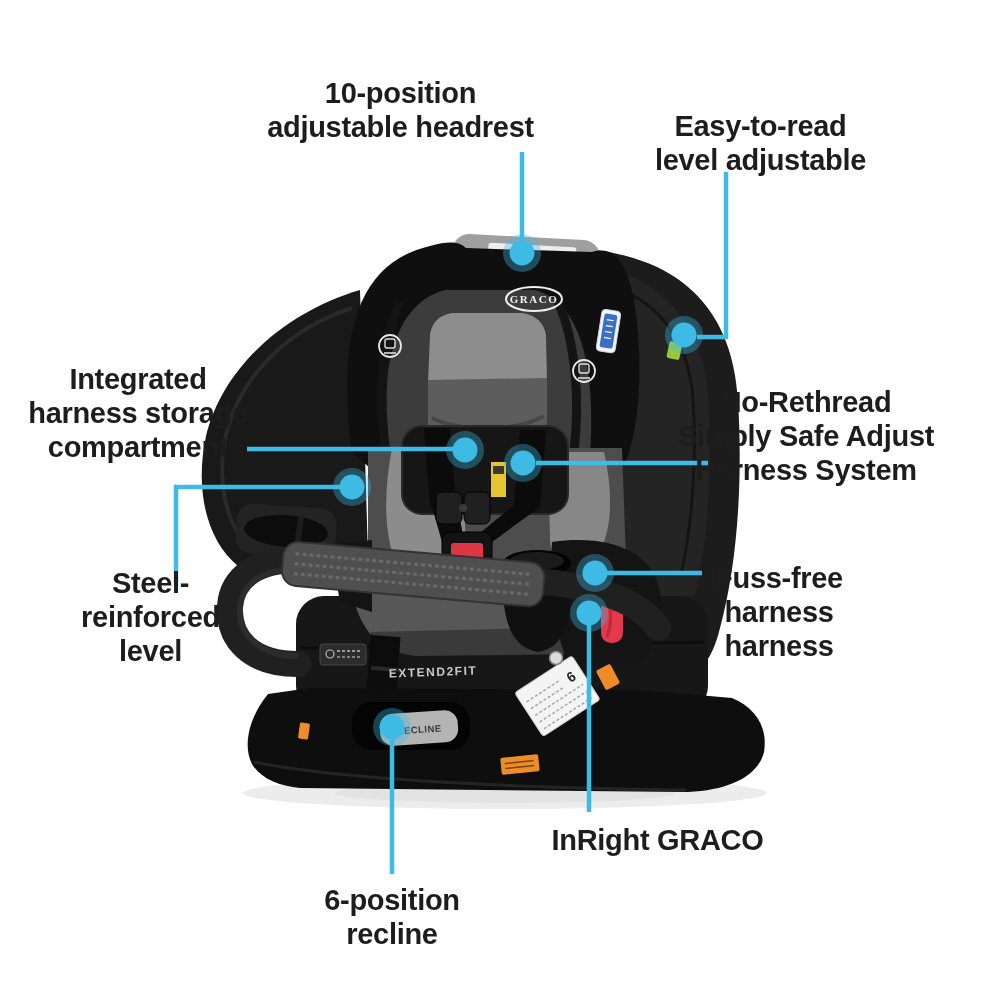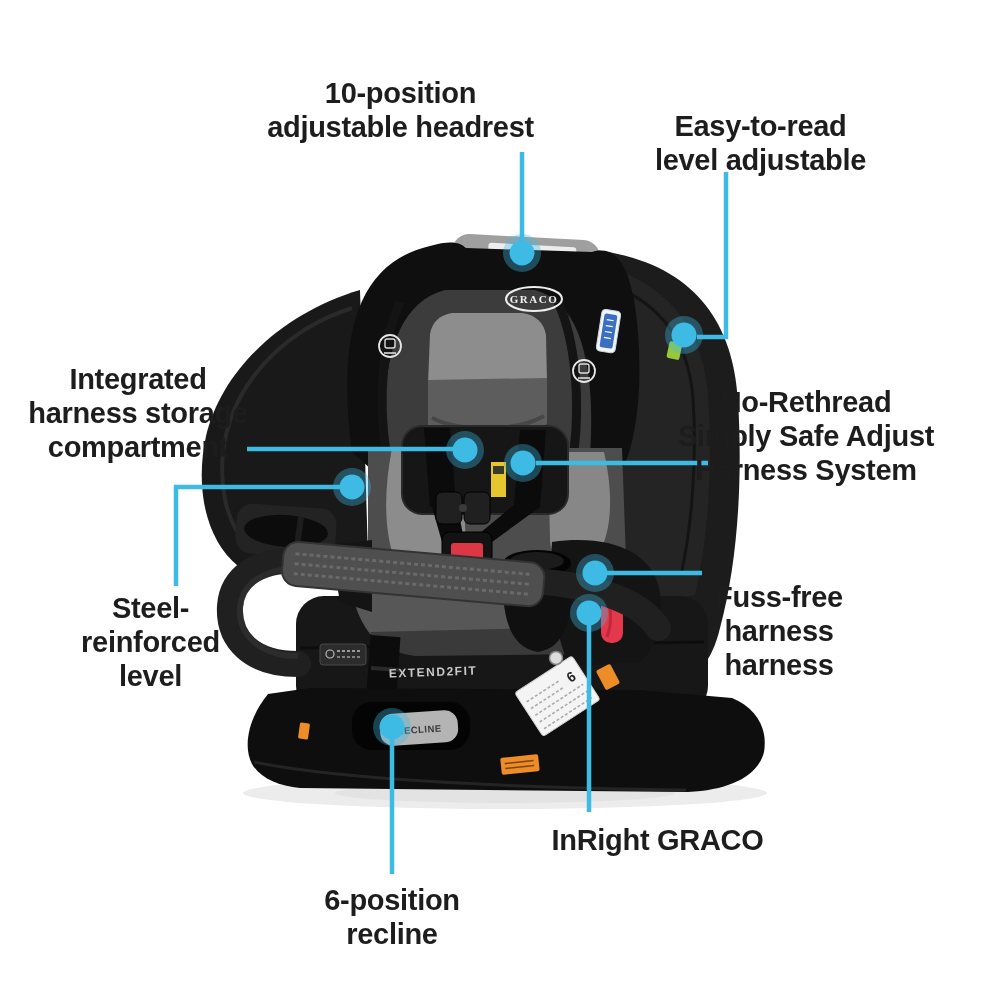--- a/index.html
+++ b/index.html
@@ -7,22 +7,22 @@
          font-family:"Liberation Sans",sans-serif;}
   #art{position:absolute;left:0;top:0;width:1000px;height:1000px;}
   .callout{position:absolute;text-align:center;color:#1d1d1d;
            font:700 29px/34px "Liberation Sans",sans-serif;letter-spacing:-0.3px;}
   .callout span{display:block;}
   
   #cl-0{left:228px;top:76px;width:345px;}
   #cl-1{left:638px;top:109px;width:245px;}
   #cl-2{left:8px;top:362px;width:260px;}
   #cl-3{left:656px;top:385px;width:300px;}
-  #cl-4{left:58px;top:591px;width:185px;}
-  #cl-5{left:690px;top:561px;width:178px;margin-top:19px;}
+  #cl-4{left:58px;top:566px;width:185px;}
+  #cl-5{left:690px;top:561px;width:178px;}
   #cl-6{left:540px;top:823px;width:235px;}
   #cl-7{left:292px;top:883px;width:200px;}
 </style>
 </head>
 <body>
 
 <div id="stage">
 
   <svg id="art" viewBox="0 0 1000 1000">
 

